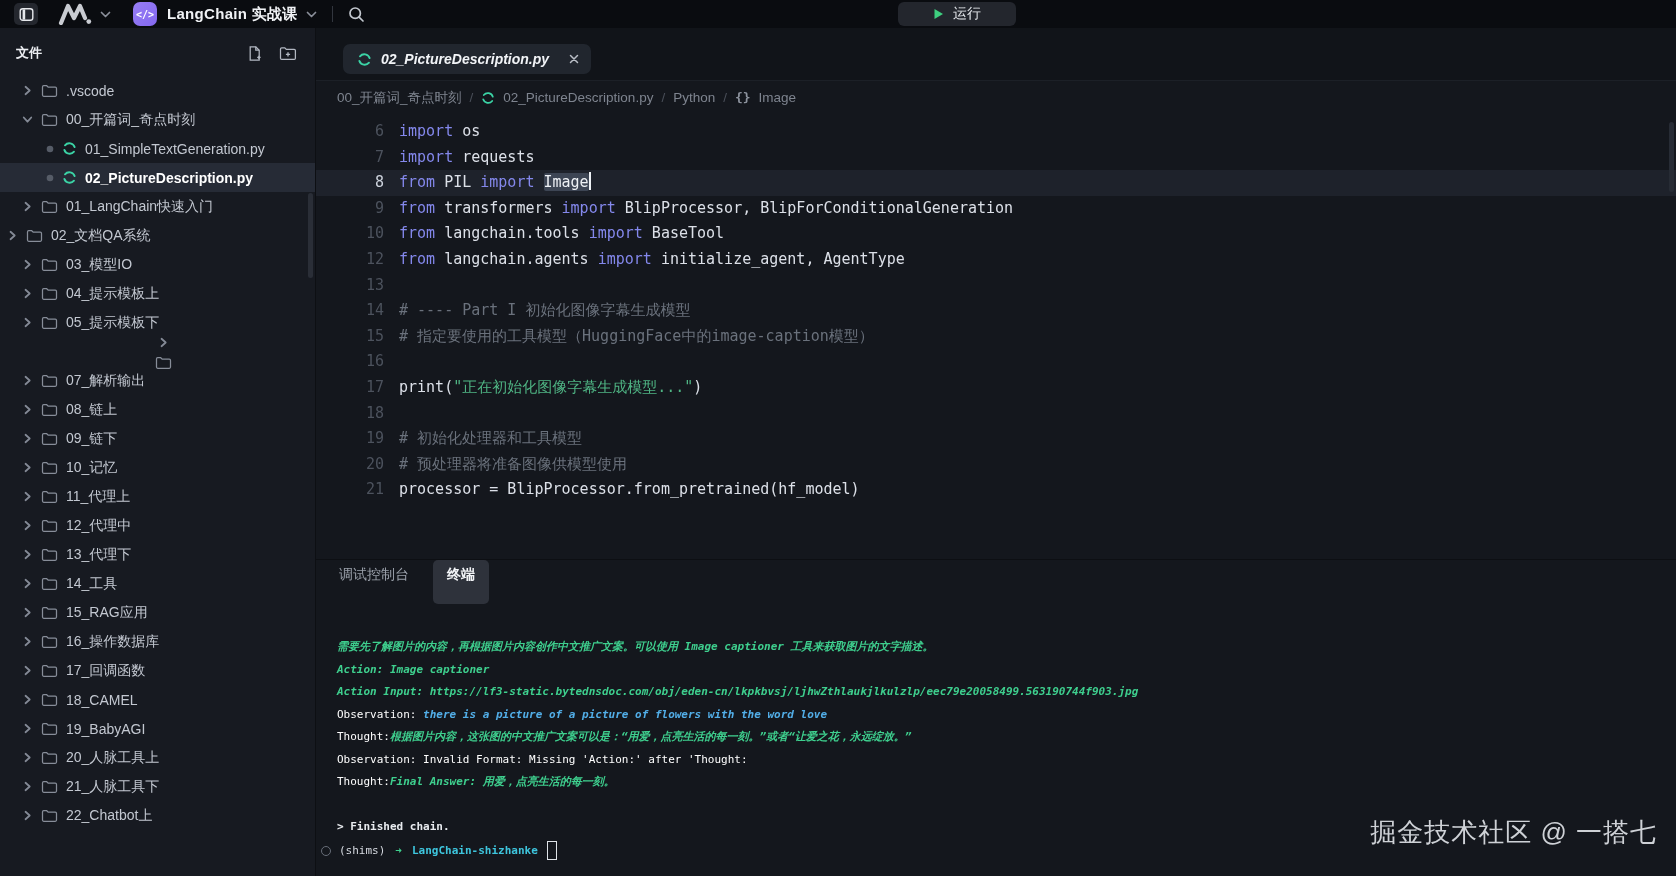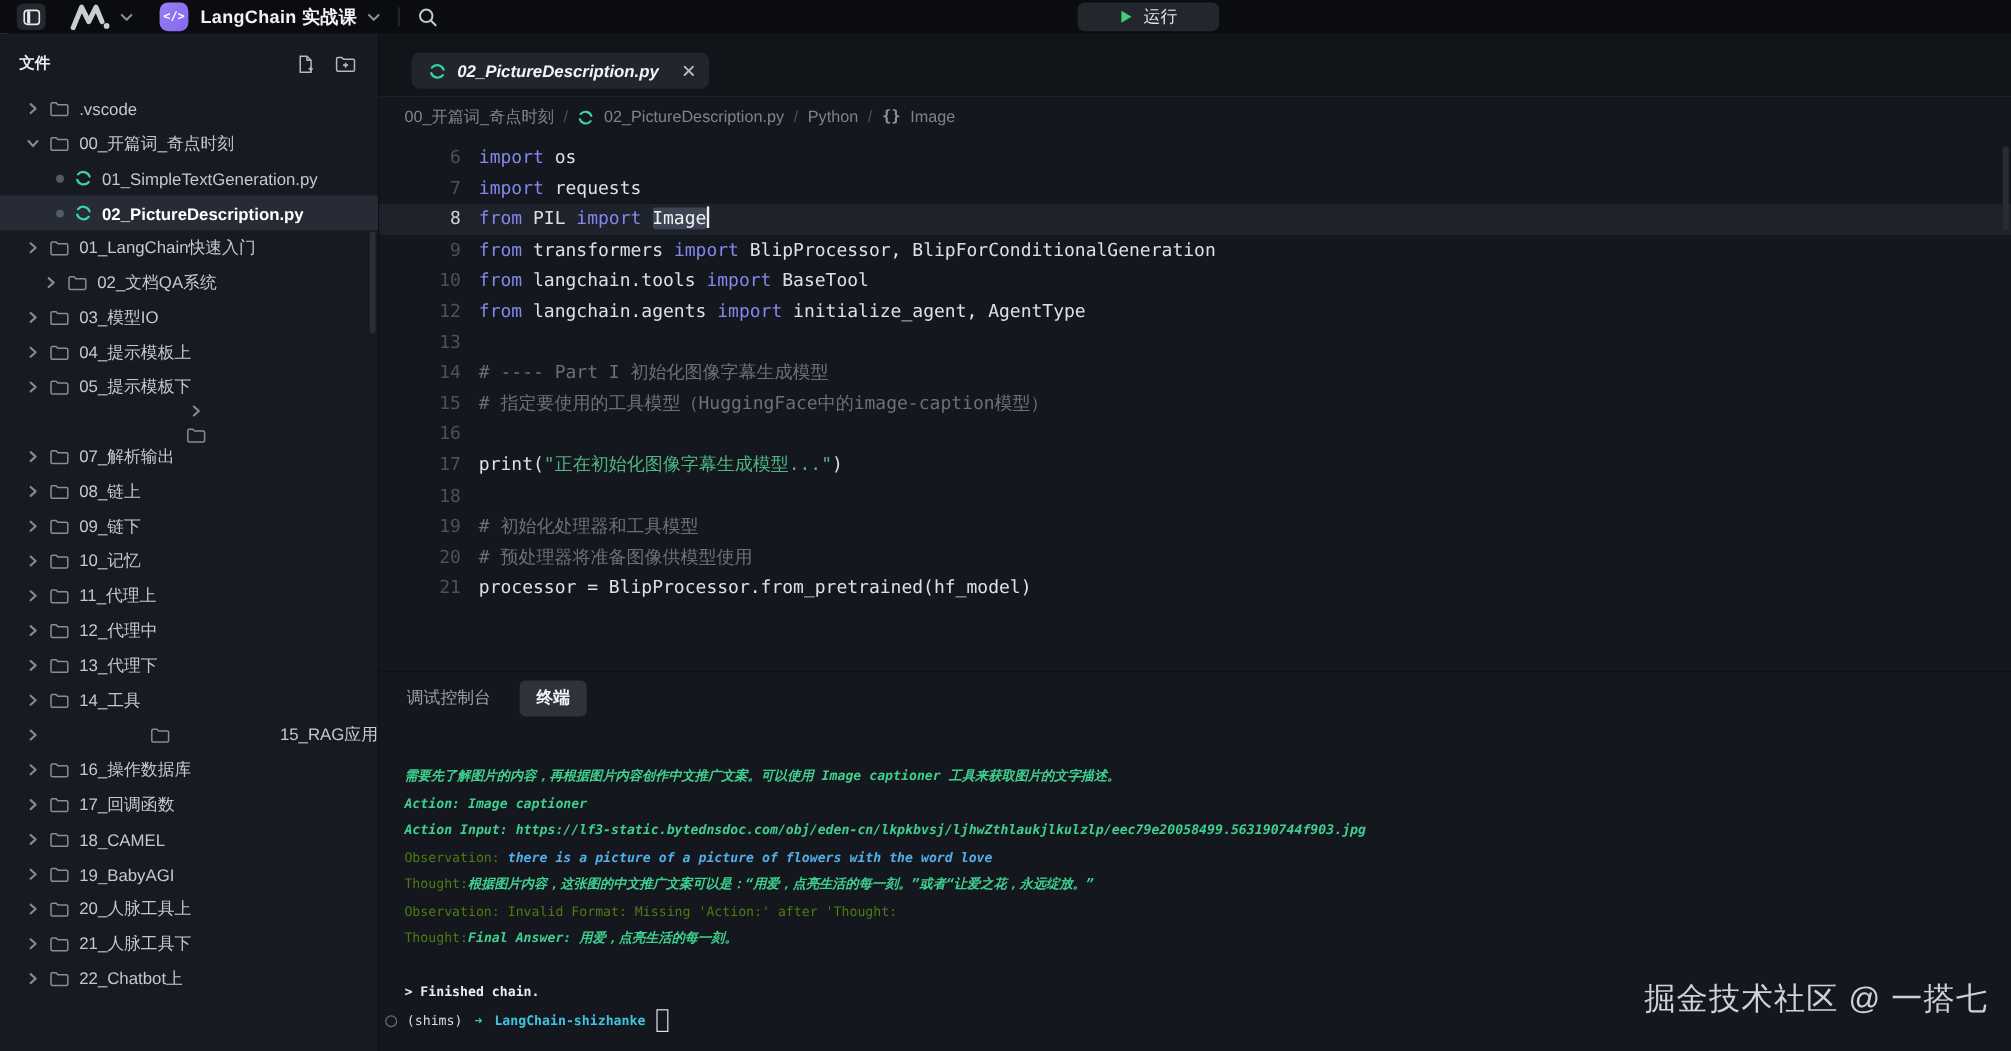--- a/index.html
+++ b/index.html
@@ -60,28 +60,28 @@
   .tok-kw { color:#8488ec; }
   .tok-pl { color:#dce0e8; }
   .tok-cm { color:#6a717c; }
   .tok-str { color:#4fb584; }
   .tok-sel { color:#eef1f5; background:#3d4554; border-radius:2px; }
   .code-cursor { display:inline-block; width:2px; height:18px; background:#eef1f5; vertical-align:-3px; }
   .ed-scroll { position:absolute; right:2px; top:8px; width:5px; height:70px; background:#272c35; border-radius:3px; }
 
   
   .panel { flex:1; border-top:1px solid #0d0f13; display:flex; flex-direction:column; min-height:0; }
-  .panel-tabs { height:44px; display:flex; align-items:center; gap:22px; padding-left:21px; flex:0 0 auto; }
+  .panel-tabs { height:44px; display:flex; gap:22px; padding-left:21px; flex:0 0 auto; }
   .panel-tab { font-size:14px; color:#9aa0aa; cursor:pointer; padding:6px 2px; }
   .panel-tab.active { background:#2e323b; color:#f2f4f7; font-weight:bold; padding:6px 14px; border-radius:5px; }
   .terminal { flex:1; padding:32px 0 0 21px; font-family:"DejaVu Sans Mono",monospace; font-size:11px; position:relative; }
   .term-line { height:22.5px; line-height:22.5px; white-space:pre; }
   .tgreen { color:#3ecf8e; font-style:italic; font-weight:bold; }
   .tblue  { color:#52aee8; font-style:italic; font-weight:bold;margin-top:28px; }
-  .tplain { color:#4d7c0f; }
+  .tplain { color:#ffffff; }
   .tbold  { color:#e8ebef; font-weight:bold; }
   .prompt-line { display:flex; align-items:center; height:24px; margin-left:-16px; }
   .prompt-circle { width:10px; height:10px; border:1.6px solid #676d78; border-radius:50%; margin-right:8px; flex:0 0 auto; }
   .prompt-env { color:#d6dae1; }
   .prompt-arrow { color:#3ecf8e; font-weight:bold; margin:0 10px; }
   .prompt-dir { color:#3ec5dd; font-weight:bold; }
   .prompt-cursor { width:10px; height:19px; border:1.5px solid #dfe3e8; margin-left:9px; }
 
   .watermark { position:absolute; right:19px; bottom:26px; font-size:26px; color:#ced1d6; font-weight:500; letter-spacing:1px; }
 </style>
@@ -215,21 +215,21 @@
                 <path d="M3.2 1.6 L7 5 L3.2 8.4" stroke="#848a96" stroke-width="1.6" fill="none" stroke-linecap="round" stroke-linejoin="round"></path>
               </svg>
             </span>
             <span style="display: inline-flex; align-items: center;">
               <svg width="17" height="14" viewBox="0 0 17 14">
                 <path d="M1.5 2.9c0-.7.5-1.2 1.2-1.2h3l1.5 1.5h7.1c.7 0 1.2.5 1.2 1.2v6.7c0 .7-.5 1.2-1.2 1.2H2.7c-.7 0-1.2-.5-1.2-1.2V2.9z" fill="none" stroke="#878d99" stroke-width="1.25"></path>
               </svg>
             </span>
             <span class="tree-label">01_LangChain快速入门</span>
           </div>
-          <div class="tree-row" style="padding-left: 37px; text-align: center;">
+          <div class="tree-row" style="padding-left: 7px; text-align: center;">
             <span style="display: inline-flex; align-items: center;">
               <svg width="11" height="11" viewBox="0 0 10 10">
                 <path d="M3.2 1.6 L7 5 L3.2 8.4" stroke="#848a96" stroke-width="1.6" fill="none" stroke-linecap="round" stroke-linejoin="round"></path>
               </svg>
             </span>
             <span style="display: inline-flex; align-items: center;">
               <svg width="17" height="14" viewBox="0 0 17 14">
                 <path d="M1.5 2.9c0-.7.5-1.2 1.2-1.2h3l1.5 1.5h7.1c.7 0 1.2.5 1.2 1.2v6.7c0 .7-.5 1.2-1.2 1.2H2.7c-.7 0-1.2-.5-1.2-1.2V2.9z" fill="none" stroke="#878d99" stroke-width="1.25"></path>
               </svg>
             </span>
@@ -384,21 +384,21 @@
                 <path d="M3.2 1.6 L7 5 L3.2 8.4" stroke="#848a96" stroke-width="1.6" fill="none" stroke-linecap="round" stroke-linejoin="round"></path>
               </svg>
             </span>
             <span style="display: inline-flex; align-items: center;">
               <svg width="17" height="14" viewBox="0 0 17 14">
                 <path d="M1.5 2.9c0-.7.5-1.2 1.2-1.2h3l1.5 1.5h7.1c.7 0 1.2.5 1.2 1.2v6.7c0 .7-.5 1.2-1.2 1.2H2.7c-.7 0-1.2-.5-1.2-1.2V2.9z" fill="none" stroke="#878d99" stroke-width="1.25"></path>
               </svg>
             </span>
             <span class="tree-label">14_工具</span>
           </div>
-          <div class="tree-row" style="padding-left: 22px; justify-content: space-between;">
+          <div class="tree-row" style="padding-left: 22px;">
             <span style="display: inline-flex; align-items: center;">
               <svg width="11" height="11" viewBox="0 0 10 10">
                 <path d="M3.2 1.6 L7 5 L3.2 8.4" stroke="#848a96" stroke-width="1.6" fill="none" stroke-linecap="round" stroke-linejoin="round"></path>
               </svg>
             </span>
             <span style="display: inline-flex; align-items: center;">
               <svg width="17" height="14" viewBox="0 0 17 14">
                 <path d="M1.5 2.9c0-.7.5-1.2 1.2-1.2h3l1.5 1.5h7.1c.7 0 1.2.5 1.2 1.2v6.7c0 .7-.5 1.2-1.2 1.2H2.7c-.7 0-1.2-.5-1.2-1.2V2.9z" fill="none" stroke="#878d99" stroke-width="1.25"></path>
               </svg>
             </span>

